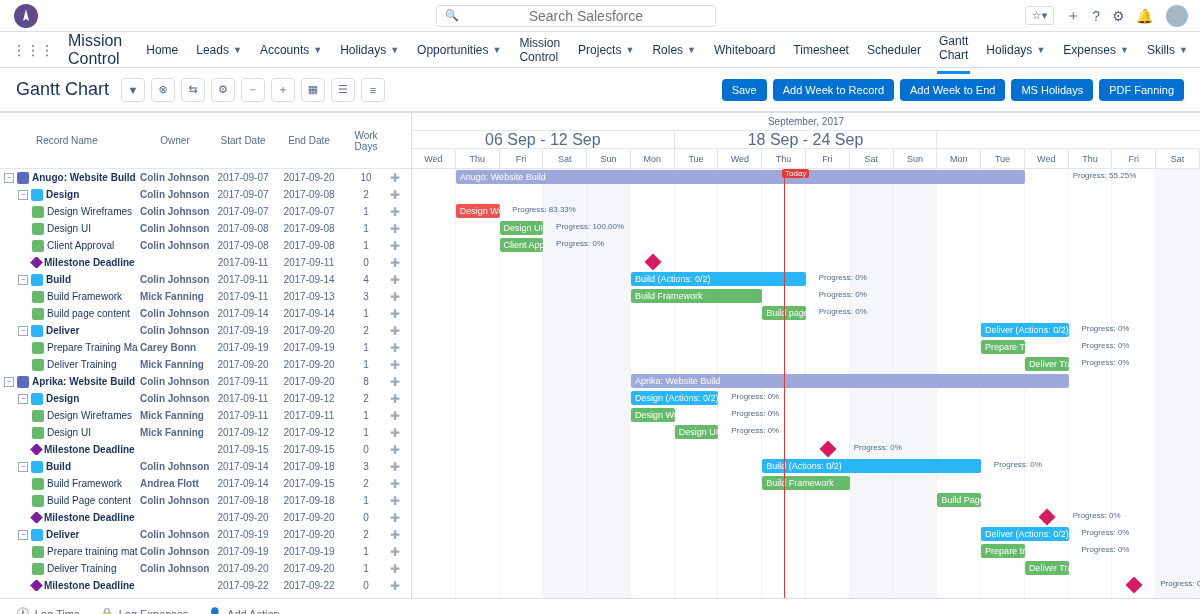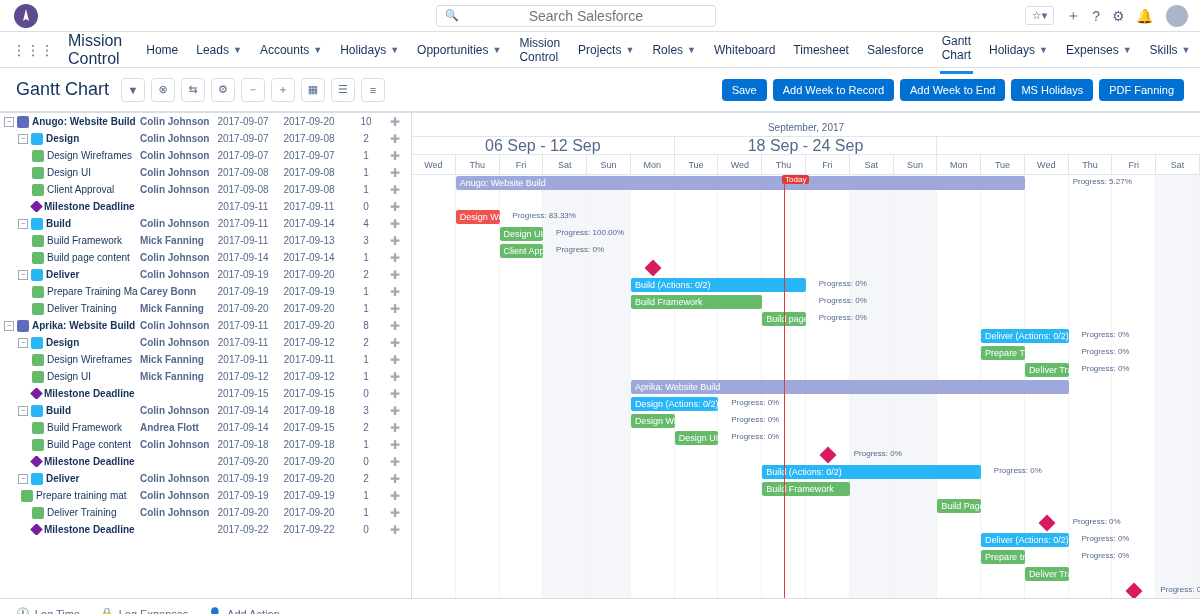--- a/index.html
+++ b/index.html
@@ -46,21 +46,21 @@
 
 .tgl { width: 10px; height: 10px; border: 1px solid #9faab5; display: inline-flex; align-items: center; justify-content: center; font-size: 7px; color: #54698d; cursor: pointer; }
 .ic { width: 12px; height: 12px; border-radius: 2px; display: inline-flex; align-items: center; justify-content: center; font-size: 8px; color: #fff; flex-shrink: 0; }
 .ic.proj { background: #5c6bc0; }
 .ic.phase { background: #29b6f6; }
 .ic.task { background: #66bb6a; }
 .mile { width: 9px; height: 9px; background: #7b1fa2; transform: rotate(45deg); flex-shrink: 0; }
 
 
 .rhead { height: 56px; border-bottom: 1px solid #e0e5ee; }
-.rhead .month { height: 18px; text-align: center; font-size: 10px; color: #54698d; line-height: 18px; border-bottom: 1px solid #e0e5ee; margin-top: 6px; }
+.rhead .month { height: 18px; text-align: center; font-size: 10px; color: #54698d; line-height: 18px; border-bottom: 1px solid #e0e5ee; }
 .rhead .weeks { height: 18px; display: grid; grid-template-columns: repeat(3, 1fr); border-bottom: 1px solid #e0e5ee; }
 .rhead .weeks div { text-align: center; font-size: 16px; color: #54698d; line-height: 18px; border-right: 1px solid #e0e5ee; }
 .rhead .days { height: 20px; display: grid; grid-template-columns: repeat(18, 1fr); }
 .rhead .days div { text-align: center; font-size: 9px; color: #54698d; line-height: 20px; border-right: 1px solid #e0e5ee; }
 
 .rbody { position: relative; }
 .daycol { position: absolute; top: 0; bottom: 0; border-right: 1px solid #f3f2f2; }
 .wkend { background: #f4f6f9; }
 .todayline { position: absolute; top: 0; bottom: 0; width: 1px; background: #e53935; z-index: 5; }
 .todaylbl { position: absolute; top: 0; font-size: 8px; background: #e53935; color: #fff; padding: 0 3px; border-radius: 2px; z-index: 6; }
@@ -136,21 +136,21 @@
         <span>Roles</span>
         <span class="chev">▼</span>
       </div>
       <div class="tab">
         <span>Whiteboard</span>
       </div>
       <div class="tab">
         <span>Timesheet</span>
       </div>
       <div class="tab">
-        <span>Salesforce</span>
+        <span>Scheduler</span>
       </div>
       <div class="tab active">
         <span>Gantt Chart</span>
       </div>
       <div class="tab">
         <span>Holidays</span>
         <span class="chev">▼</span>
       </div>
       <div class="tab">
         <span>Expenses</span>
@@ -180,20 +180,28 @@
       <button class="btn">Save</button>
       <button class="btn">Add Week to Record</button>
       <button class="btn">Add Week to End</button>
       <button class="btn">MS Holidays</button>
       <button class="btn">PDF Fanning</button>
     </div>
 </div>
 
 <div class="gantt">
   <div class="leftpane">
+    <div class="lhead">
+      <div class="rname">Record Name</div>
+      <div>Owner</div>
+      <div>Start Date</div>
+      <div>End Date</div>
+      <div>Work Days</div>
+      <div></div>
+    </div>
     <div id="lrows">
         <div class="lrow">
           <div class="name" style="padding-left: 4px;">
             <span class="tgl">−</span>
             <span class="ic proj"></span>
             <span style="font-weight: 600;">Anugo: Website Build</span>
           </div>
           <div class="owner">Colin Johnson</div>
           <div class="cell">2017-09-07</div>
           <div class="cell">2017-09-20</div>
@@ -432,21 +440,21 @@
             <span class="ic phase"></span>
             <span style="font-weight: 600;">Deliver</span>
           </div>
           <div class="owner">Colin Johnson</div>
           <div class="cell">2017-09-19</div>
           <div class="cell">2017-09-20</div>
           <div class="cell">2</div>
           <div class="add">✚</div>
         </div>
         <div class="lrow">
-          <div class="name" style="padding-left: 21px;">
+          <div class="name" style="padding-left: 32px;">
             <span class="ic task"></span>
             <span>Prepare training mat</span>
           </div>
           <div class="owner">Colin Johnson</div>
           <div class="cell">2017-09-19</div>
           <div class="cell">2017-09-19</div>
           <div class="cell">1</div>
           <div class="add">✚</div>
         </div>
         <div class="lrow">
@@ -517,21 +525,21 @@
         <div class="daycol" style="left: 525.333px; width: 43.7778px;"></div>
         <div class="daycol" style="left: 569.111px; width: 43.7778px;"></div>
         <div class="daycol" style="left: 612.889px; width: 43.7778px;"></div>
         <div class="daycol" style="left: 656.667px; width: 43.7778px;"></div>
         <div class="daycol" style="left: 700.444px; width: 43.7778px;"></div>
         <div class="daycol wkend" style="left: 744.222px; width: 43.7778px;"></div>
         <div class="todayline" style="left: 372.111px;"></div>
         <div class="todaylbl" style="left: 370.111px;">Today</div>
         <div class="grow" style="top: 0px; position: absolute; left: 0px; right: 0px;">
           <div class="bar purple" style="left: 43.7778px; width: 569.111px;">Anugo: Website Build</div>
-          <div class="prog" style="left: 660.667px;">Progress: 5.27%</div>
+          <div class="prog" style="left: 660.667px;">Progress: 55.25%</div>
         </div>
         <div class="grow" style="top: 34px; position: absolute; left: 0px; right: 0px;">
           <div class="bar red" style="left: 43.7778px; width: 43.7778px;">Design Wireframes</div>
           <div class="prog" style="left: 100.311px;">Progress: 83.33%</div>
         </div>
         <div class="grow" style="top: 51px; position: absolute; left: 0px; right: 0px;">
           <div class="bar green" style="left: 87.5556px; width: 43.7778px;">Design UI</div>
           <div class="prog" style="left: 144.089px;">Progress: 100.00%</div>
         </div>
         <div class="grow" style="top: 68px; position: absolute; left: 0px; right: 0px;">

